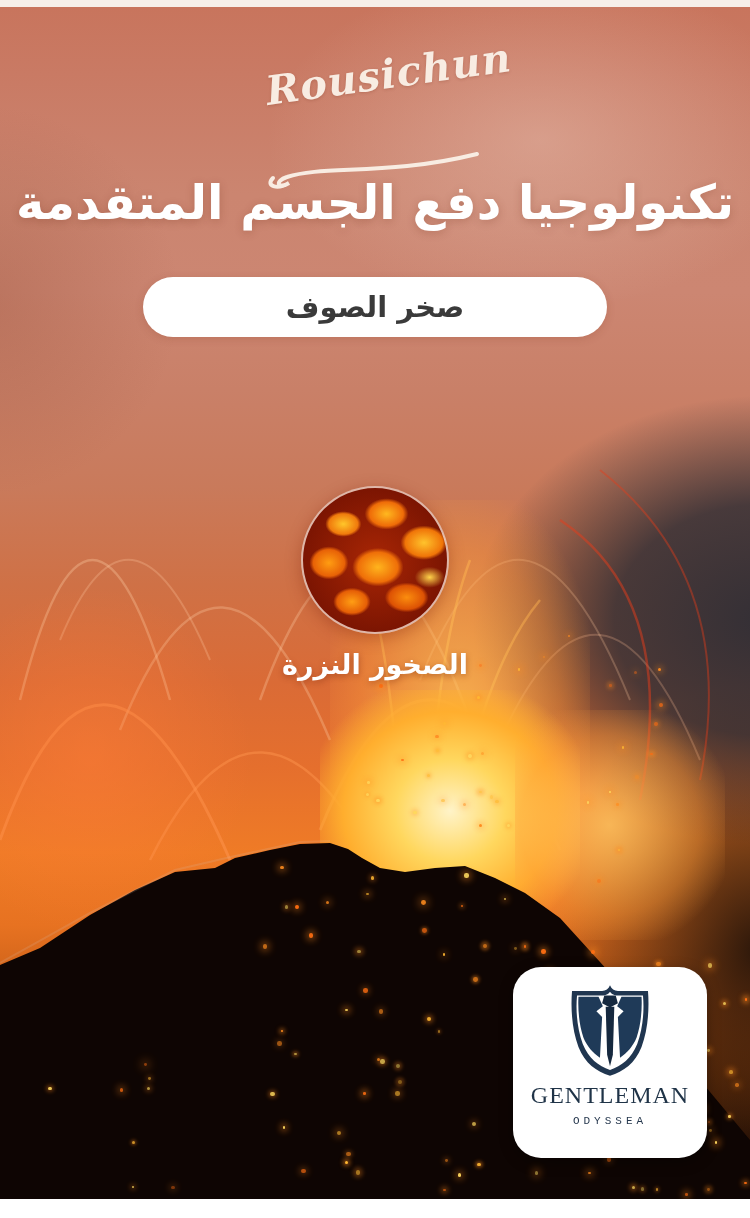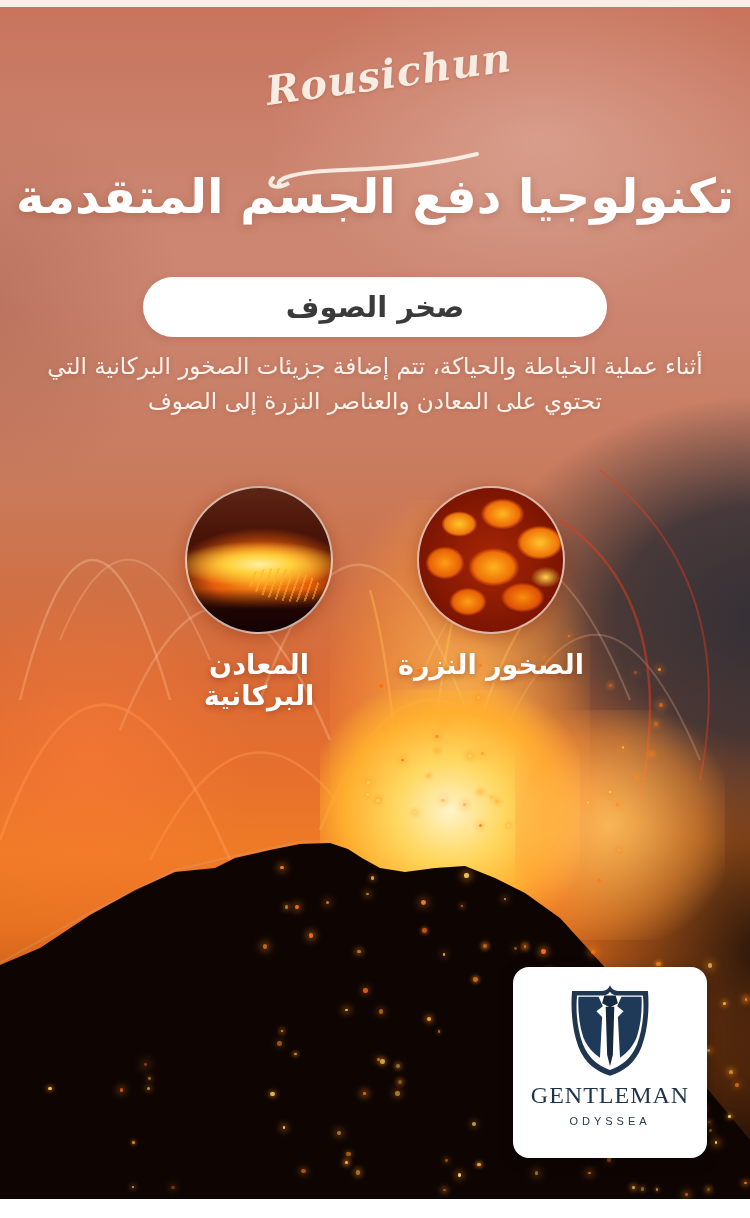--- a/index.html
+++ b/index.html
@@ -31,21 +31,21 @@
   .sparks{position:absolute;inset:0;pointer-events:none;}
   .spark{position:absolute;border-radius:50%;}
   .strip-top{position:absolute;left:0;top:0;width:100%;height:7px;background:#f6efe9;}
   .strip-bottom{position:absolute;left:0;top:1199px;width:100%;height:19px;background:#ffffff;}
   
   .brand-script{position:absolute;left:0;right:0;top:52px;text-align:center;color:#f8ece2;}
   .brand-script .word{display:inline-block;transform:rotate(-8deg) translateX(14px);
     font-family:"DejaVu Serif",serif;font-style:italic;font-weight:700;font-size:40px;letter-spacing:1px;
     text-shadow:0 1px 3px rgba(120,50,30,.25);}
   .brand-swash{position:absolute;left:50%;margin-left:-112px;top:96px;}
-  .main-heading{position:absolute;left:0;right:0;top:158px;margin:10px;text-align:center;
+  .main-heading{position:absolute;left:0;right:0;top:158px;margin:16px;text-align:center;
     direction:rtl;color:#ffffff;font-size:48px;font-weight:700;white-space:nowrap;
     text-shadow:0 2px 8px rgba(120,50,30,.28);}
   .badge-pill{position:absolute;left:50%;top:277px;transform:translateX(-50%);
     width:464px;height:60px;border-radius:31px;background:#ffffff;
     display:flex;align-items:center;justify-content:center;
     box-shadow:0 2px 8px rgba(120,50,30,.18);}
   .badge-pill span{direction:rtl;color:#3a3a3a;font-size:29px;font-weight:600;}
   .description{position:absolute;left:50%;top:349px;transform:translateX(-50%);
     width:694px;margin:0;text-align:center;direction:rtl;
     color:#fdf4ee;font-size:23px;line-height:1.52;font-weight:500;
@@ -72,26 +72,26 @@
       radial-gradient(26px 22px at 18% 52%, #ff9d12 0%, #e86206 60%, rgba(150,25,2,0) 75%),
       radial-gradient(32px 24px at 52% 55%, #ffb41d 0%, #ef6f08 62%, rgba(160,28,2,0) 80%),
       radial-gradient(24px 18px at 34% 79%, #ff9e14 0%, #e65f06 62%, rgba(150,25,2,0) 78%),
       radial-gradient(28px 19px at 72% 76%, #fb8d0e 0%, #dd5204 62%, rgba(140,22,2,0) 78%),
       radial-gradient(20px 14px at 88% 62%, #ffd24a 0%, rgba(200,60,5,0) 75%),
       radial-gradient(circle at 50% 50%, #a82605 0%, #7c1502 70%, #640e01 100%);}
   .feature-label{margin-top:15px;direction:rtl;color:#ffffff;font-size:27px;font-weight:700;
     text-shadow:0 2px 6px rgba(120,40,15,.45);}
   
   .brand-card{position:absolute;left:513px;top:967px;width:194px;height:191px;
-    background:#ffffff;border-radius:16px;box-shadow:0 4px 14px rgba(0,0,0,.35);
+    background:#ffffff;border-radius:28px;box-shadow:0 4px 14px rgba(0,0,0,.35);
     text-align:center;}
   .shield{display:block;margin:16px auto 0;}
   .card-name{font-family:"Liberation Serif","DejaVu Serif",serif;font-size:24px;
     letter-spacing:1px;color:#1f3347;margin-top:4px;}
-  .card-sub{font-family:Liberation Sans, sans-serif;font-size:11px;
+  .card-sub{font-family:Liberation Mono, monospace;font-size:11px;
     letter-spacing:4px;color:#26384e;margin-top:6px;font-weight:500;}
 </style>
 </head>
 <body>
 
 <div class="poster">
 
   <div class="bg-base"></div>
 
   <svg class="arcs" viewBox="0 0 750 1218" fill="none">
@@ -273,27 +273,22 @@
       <path d="M10 30 C2 38 14 42 26 35 C15 42 11 33 24 29 C60 17 125 28 214 6" stroke="#f8ece2" stroke-width="4" stroke-linecap="round"></path>
     </svg>
   </div>
 
   <h1 class="main-heading">تكنولوجيا دفع الجسم المتقدمة</h1>
 
   <div class="badge-pill">
     <span>صخر الصوف</span>
   </div>
 
-  <p class="description">أثناء عملية الخياطة والحياكة، تتم إضافة جزيئات الصخور البركانية التي تحتوي على المعادن والعناصر النزرة إلى الصوف</p>
 
   <div class="features">
-    <div class="feature">
-      <div class="feature-img img-crater"></div>
-      <div class="feature-label">المعادن البركانية</div>
-    </div>
     <div class="feature">
       <div class="feature-img img-texture"></div>
       <div class="feature-label">الصخور النزرة</div>
     </div>
   </div>
 
   <div class="brand-card">
     <svg class="shield" width="86" height="95" viewBox="0 0 120 132">
       <path d="M60 3 C62 8 66 11 71 11 L113 11 C115 36 113 65 104 89 C95 112 79 123 60 129 C41 123 25 112 16 89 C7 65 5 36 7 11 L49 11 C54 11 58 8 60 3 Z" fill="#203650"></path>
       <path d="M60 12 C62 15 65 17 69 17 L106 17 C108 38 106 63 98 85 C90 105 76 116 60 121 C44 116 30 105 22 85 C14 63 12 38 14 17 L51 17 C55 17 58 15 60 12 Z" fill="#ffffff"></path>

